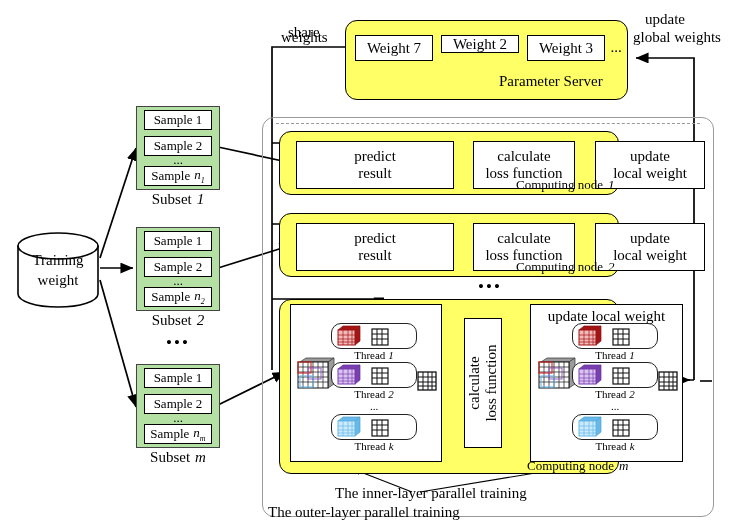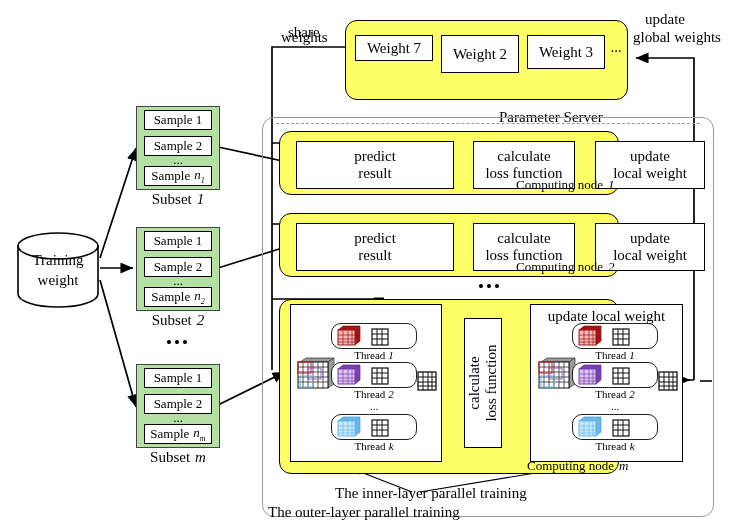--- a/index.html
+++ b/index.html
@@ -190,28 +190,28 @@
   </div>
   <div class="txt lbl ctr" style="left:136px;top:449px;width:84px;height:18px;">
     <span>Subset</span>
       <span class="ital" style="margin-left:5px;">m</span>
   </div>
 
   <div class="abs ybox" style="left:345px;top:20px;width:283px;height:80px;"></div>
   <div class="abs wbox ctr" style="left:355px;top:35px;width:78px;height:26px;">
     <span class="lbl">Weight 7</span>
   </div>
-  <div class="abs wbox ctr" style="left:441px;top:35px;width:78px;height:38px;">
+  <div class="abs wbox ctr" style="left:441px;top:35px;width:78px;height:18px;">
     <span class="lbl">Weight 2</span>
   </div>
-  <div class="abs wbox ctr" style="left:527px;top:35px;width:78px;height:34px;">
+  <div class="abs wbox ctr" style="left:527px;top:35px;width:78px;height:26px;">
     <span class="lbl">Weight 3</span>
   </div>
   <div class="txt lbl ctr" style="left:606px;top:38px;width:20px;height:20px;">...</div>
-  <div class="txt lbl" style="left:499px;top:74px;margin-top:36px;">Parameter Server</div>
+  <div class="txt lbl" style="left:499px;top:74px;">Parameter Server</div>
 
   <div class="txt lbl" style="left:288px;top:12px;margin-top:13px;">share</div>
   <div class="txt lbl" style="left:281px;top:30px;">weights</div>
 
   <div class="txt lbl" style="left:645px;top:12px;">update</div>
   <div class="txt lbl" style="left:633px;top:30px;">global weights</div>
 
   <div class="abs outerbox" style="left:262px;top:117px;width:452px;height:400px;"></div>
   <div class="abs dashline" style="left:276px;top:123px;width:424px;height:0;"></div>
 

